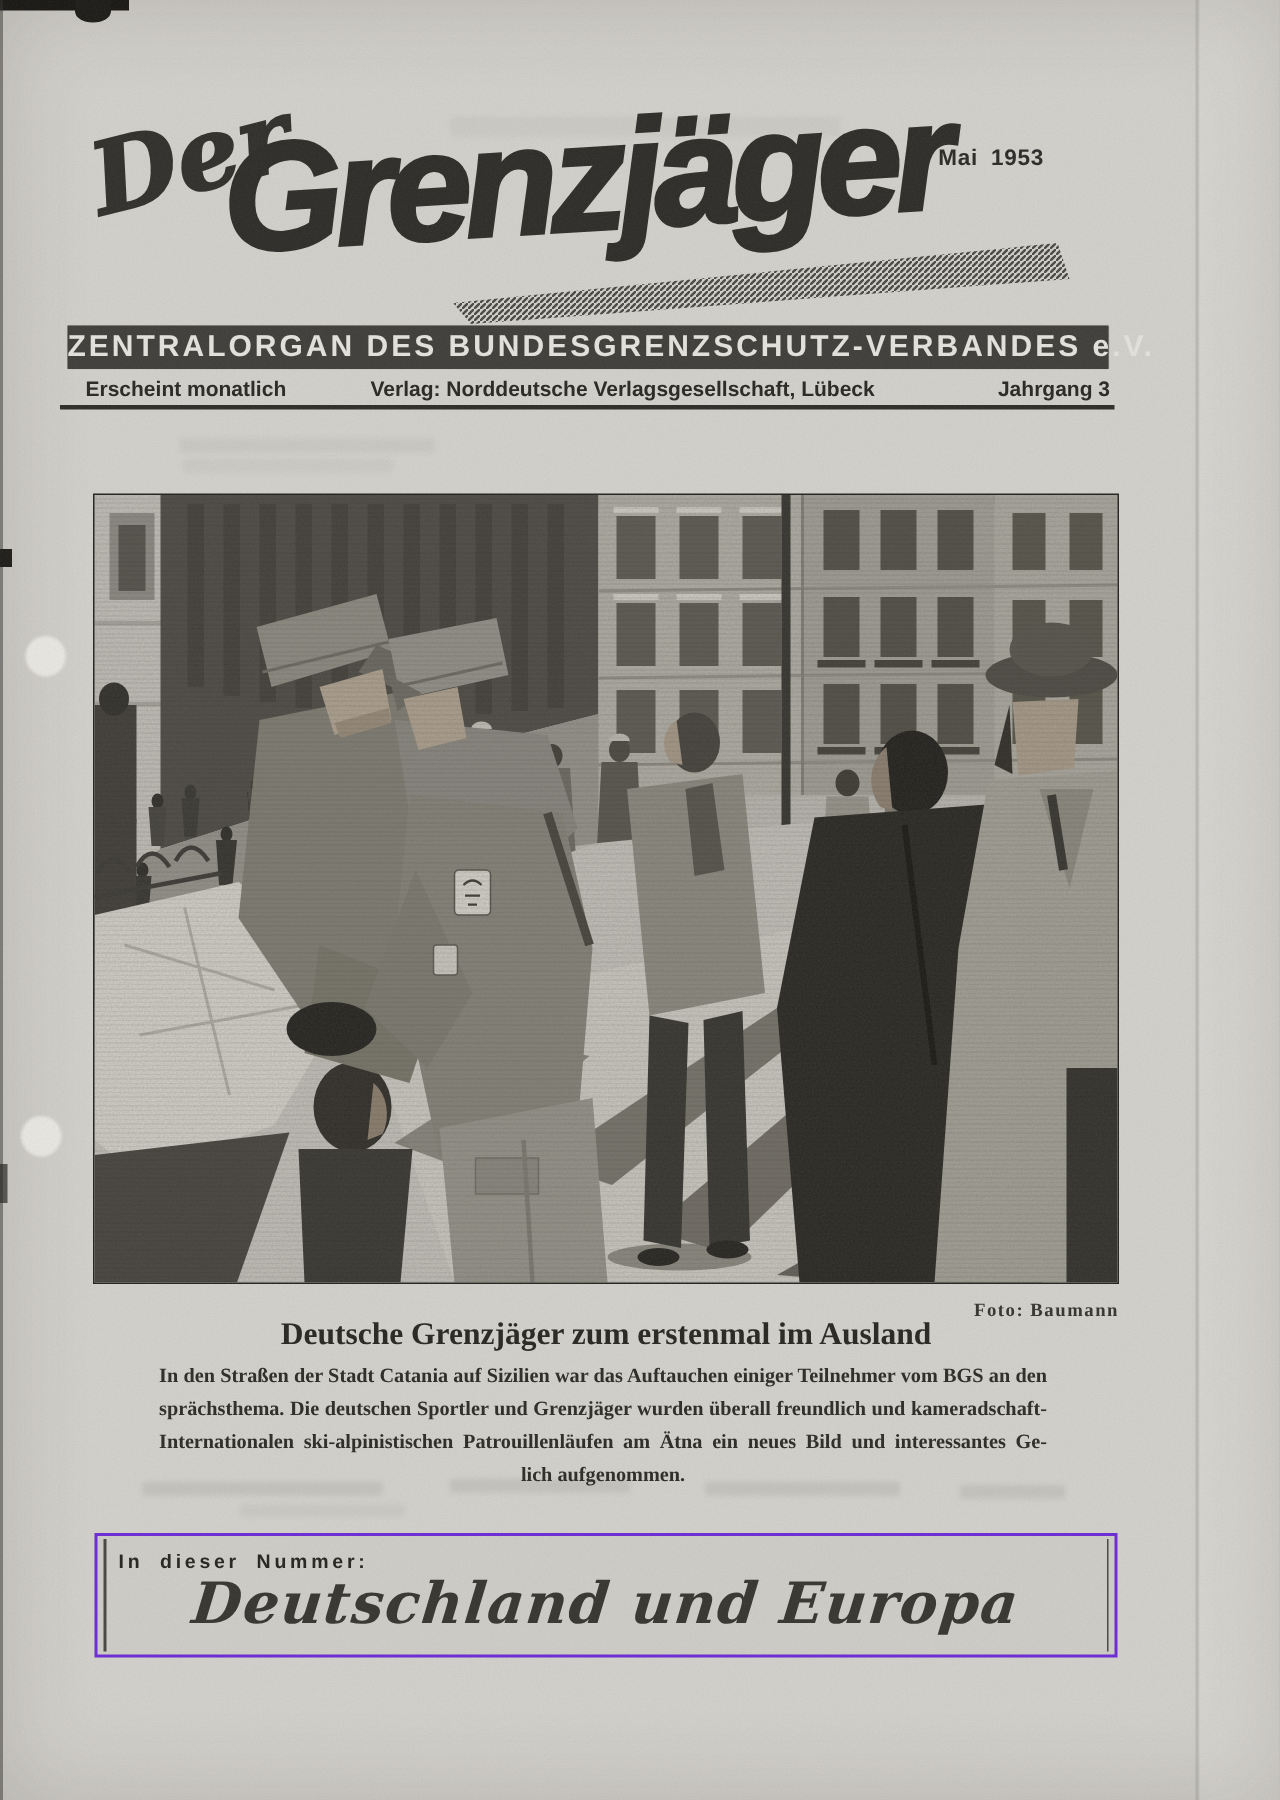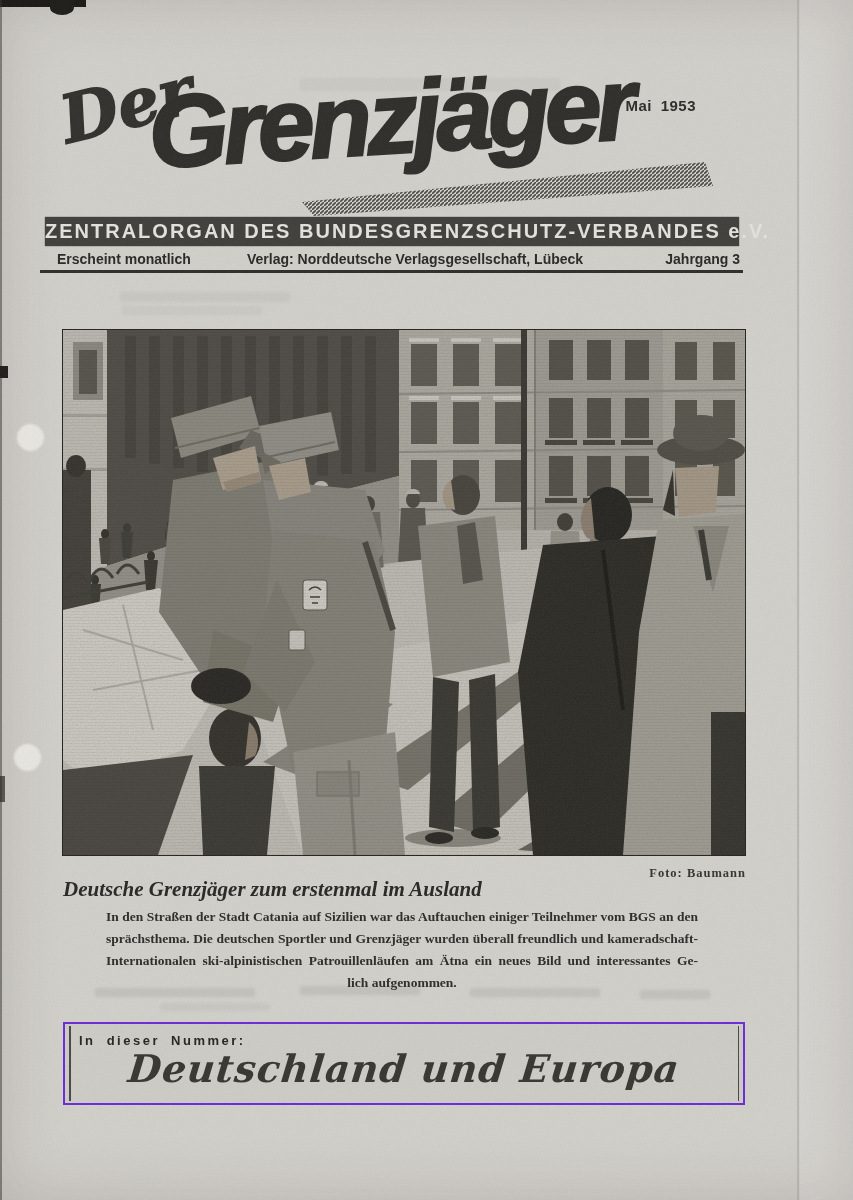--- a/index.html
+++ b/index.html
@@ -43,22 +43,22 @@
   .rule{left:40px;top:270px;width:703px;height:3px;background:#2c2b28;}
 
   
   .photo{left:63px;top:330px;width:682px;height:525px;outline:1px solid #22211e;background:#bdbab3;}
   .photo svg{display:block;width:100%;height:100%;}
   .photo-scanlines{left:63px;top:330px;width:682px;height:525px;pointer-events:none;
       background:repeating-linear-gradient(0deg,rgba(20,20,18,.05) 0 1px,transparent 1px 3px);}
 
   .photo-credit{left:500px;top:866px;width:246px;text-align:right;font-family:"Liberation Serif",serif;
       font-size:12.5px;font-weight:bold;letter-spacing:1px;color:#34332f;}
-  .headline{left:63px;top:877px;width:682px;font-family:"Liberation Serif",serif;
-      font-size:21px;font-weight:bold;color:#262522;font-style:italic;}
+  .headline{left:63px;top:877px;width:682px;text-align:center;font-family:"Liberation Serif",serif;
+      font-size:21px;font-weight:bold;color:#262522;}
   .bodycopy{left:106px;top:906px;width:592px;font-family:Liberation Serif, serif;
       font-size:13.5px;font-weight:bold;color:#2b2a27;}
   .bodyline{line-height:22px;text-align:justify;text-align-last:justify;white-space:normal;}
   .bodyline.last{text-align:center;text-align-last:center;}
 
   
   .cbox{left:63px;top:1022px;width:678px;height:79px;border:2px solid #6d28d9;background:rgba(0,0,0,0.015);}
   .cbox-vline{position:absolute;top:2px;bottom:2px;width:1.5px;background:#2f2e2b;opacity:.85;}
   .cbox-vline.l{left:4px;} .cbox-vline.r{right:4px;}
   .cbox-label{position:absolute;left:14px;top:9px;font-size:13px;font-weight:bold;letter-spacing:2.5px;

